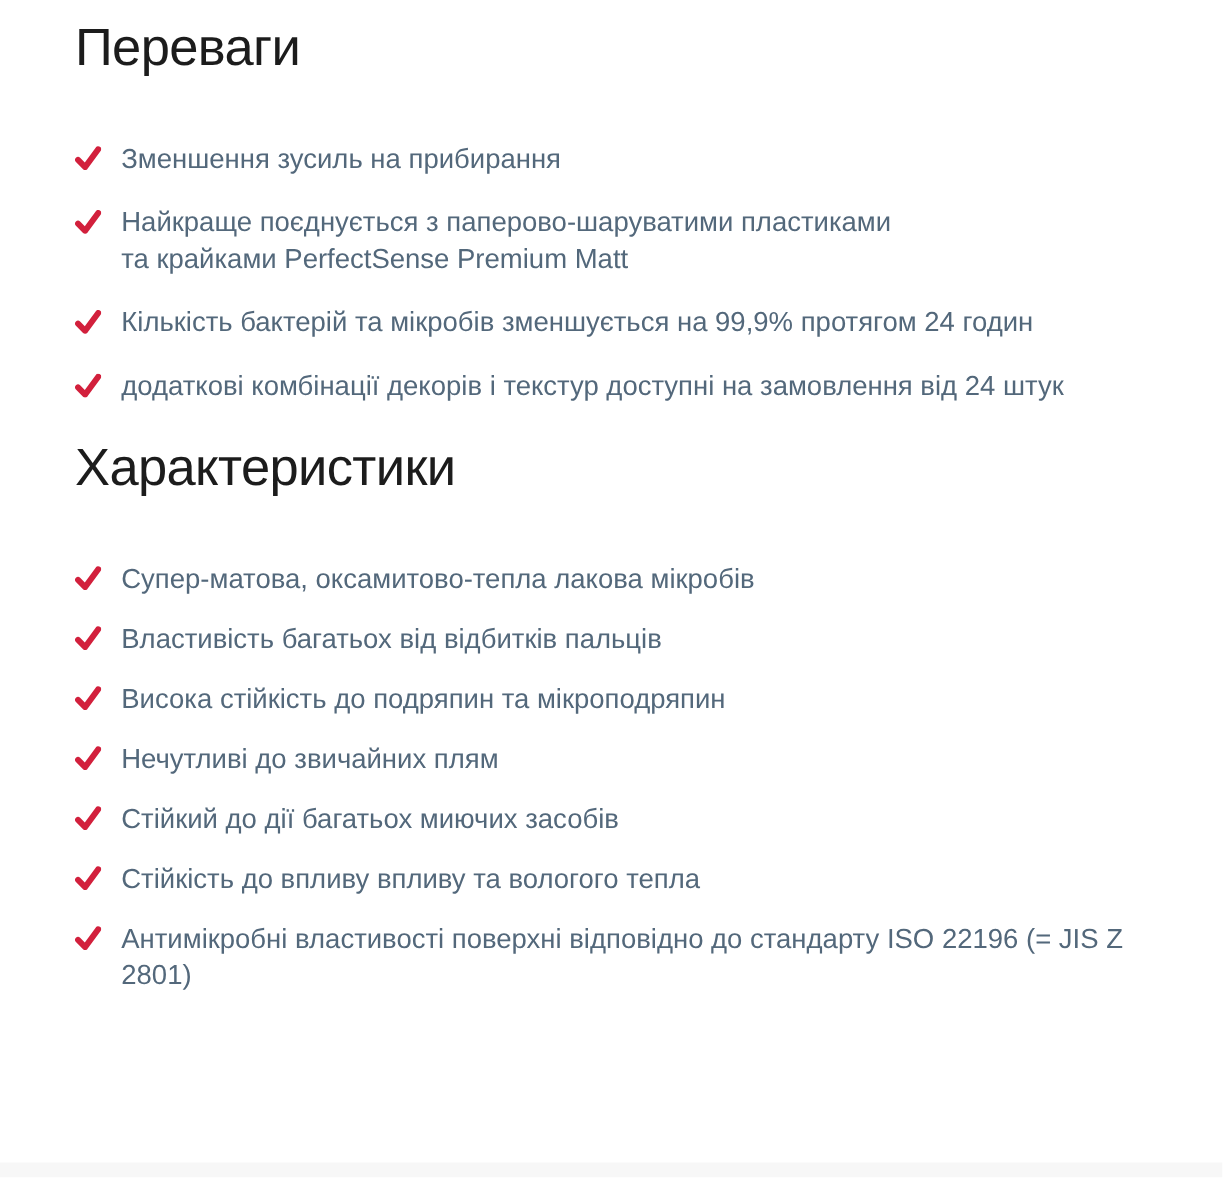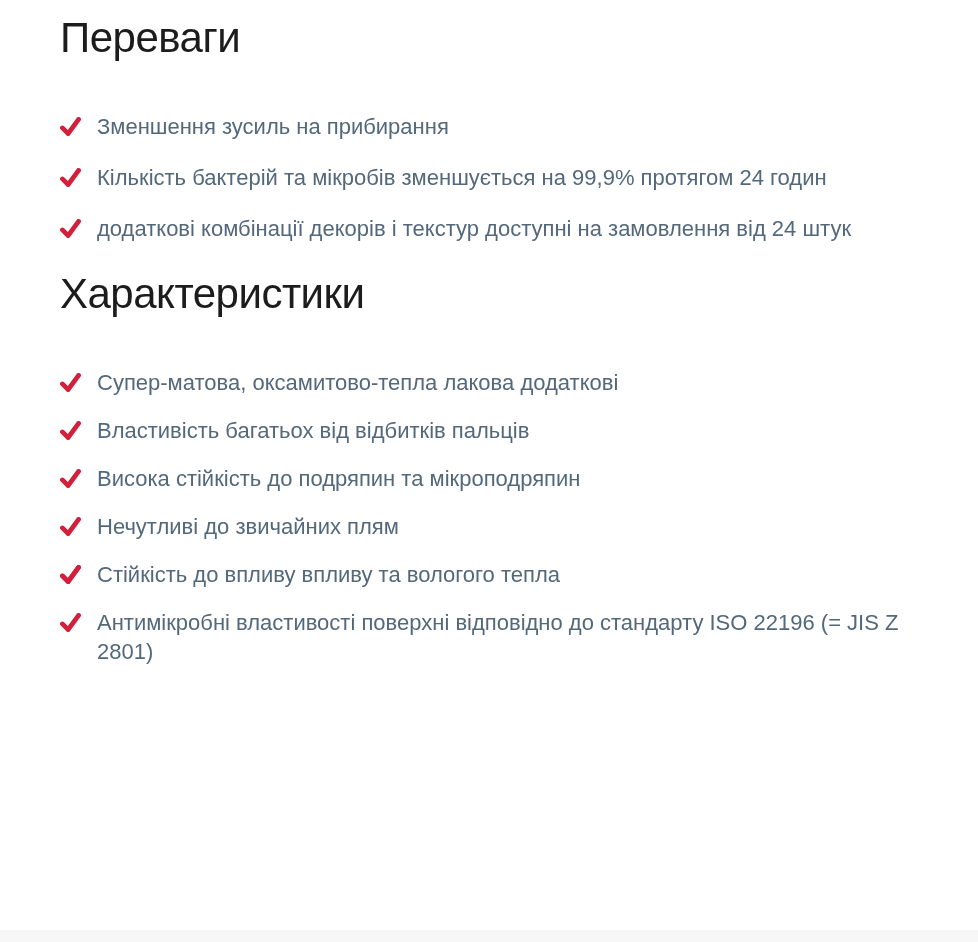--- a/index.html
+++ b/index.html
@@ -71,20 +71,28 @@
     <h2 class="section-title">Переваги</h2>
     <ul class="check-list check-list--loose">
       <li>
         <span class="check">
           <svg viewBox="0 0 22 20" aria-hidden="true">
               <path d="M2.5 11.5 L8.5 17.5 L19.5 2.5" fill="none" stroke="#d2203c" stroke-width="5" stroke-linecap="round" stroke-linejoin="round"></path>
             </svg>
         </span>
         <span class="txt">Зменшення зусиль на прибирання</span>
       </li>
+      <li class="wrap-narrow">
+        <span class="check">
+          <svg viewBox="0 0 22 20" aria-hidden="true">
+              <path d="M2.5 11.5 L8.5 17.5 L19.5 2.5" fill="none" stroke="#d2203c" stroke-width="5" stroke-linecap="round" stroke-linejoin="round"></path>
+            </svg>
+        </span>
+        <span class="txt">Найкраще поєднується з паперово-шаруватими пластиками та крайками PerfectSense Premium Matt</span>
+      </li>
       <li>
         <span class="check">
           <svg viewBox="0 0 22 20" aria-hidden="true">
               <path d="M2.5 11.5 L8.5 17.5 L19.5 2.5" fill="none" stroke="#d2203c" stroke-width="5" stroke-linecap="round" stroke-linejoin="round"></path>
             </svg>
         </span>
         <span class="txt">Кількість бактерій та мікробів зменшується на 99,9% протягом 24 годин</span>
       </li>
       <li>
         <span class="check">
@@ -99,21 +107,21 @@
 
   <section class="block-2">
     <h2 class="section-title">Характеристики</h2>
     <ul class="check-list">
       <li>
         <span class="check">
           <svg viewBox="0 0 22 20" aria-hidden="true">
               <path d="M2.5 11.5 L8.5 17.5 L19.5 2.5" fill="none" stroke="#d2203c" stroke-width="5" stroke-linecap="round" stroke-linejoin="round"></path>
             </svg>
         </span>
-        <span class="txt">Супер-матова, оксамитово-тепла лакова додаткові</span>
+        <span class="txt">Супер-матова, оксамитово-тепла лакова мікробів</span>
       </li>
       <li>
         <span class="check">
           <svg viewBox="0 0 22 20" aria-hidden="true">
               <path d="M2.5 11.5 L8.5 17.5 L19.5 2.5" fill="none" stroke="#d2203c" stroke-width="5" stroke-linecap="round" stroke-linejoin="round"></path>
             </svg>
         </span>
         <span class="txt">Властивість багатьох від відбитків пальців</span>
       </li>
       <li>
@@ -131,20 +139,21 @@
             </svg>
         </span>
         <span class="txt">Нечутливі до звичайних плям</span>
       </li>
       <li>
         <span class="check">
           <svg viewBox="0 0 22 20" aria-hidden="true">
               <path d="M2.5 11.5 L8.5 17.5 L19.5 2.5" fill="none" stroke="#d2203c" stroke-width="5" stroke-linecap="round" stroke-linejoin="round"></path>
             </svg>
         </span>
+        <span class="txt">Стійкий до дії багатьох миючих засобів</span>
       </li>
       <li>
         <span class="check">
           <svg viewBox="0 0 22 20" aria-hidden="true">
               <path d="M2.5 11.5 L8.5 17.5 L19.5 2.5" fill="none" stroke="#d2203c" stroke-width="5" stroke-linecap="round" stroke-linejoin="round"></path>
             </svg>
         </span>
         <span class="txt">Стійкість до впливу впливу та вологого тепла</span>
       </li>
       <li>

